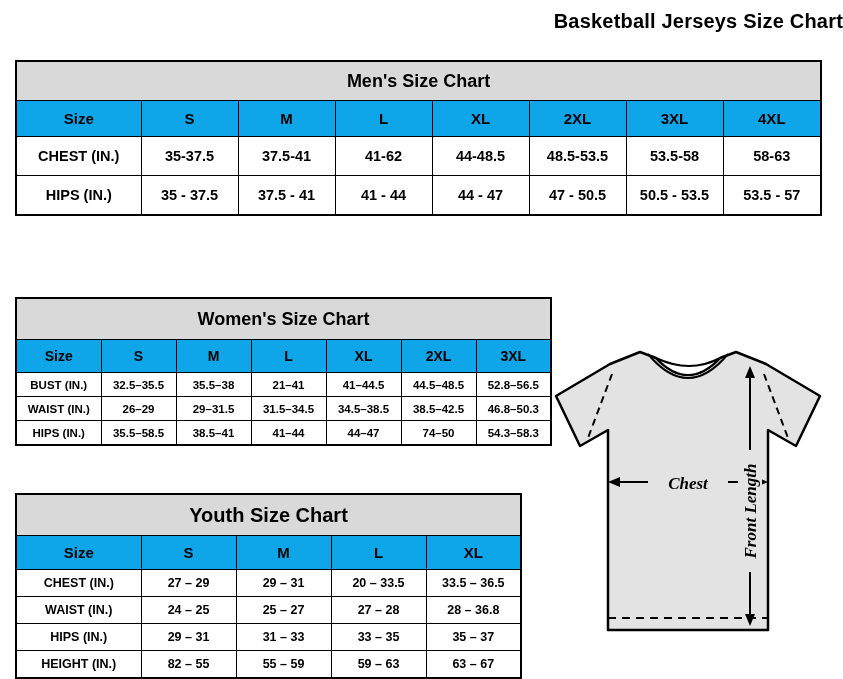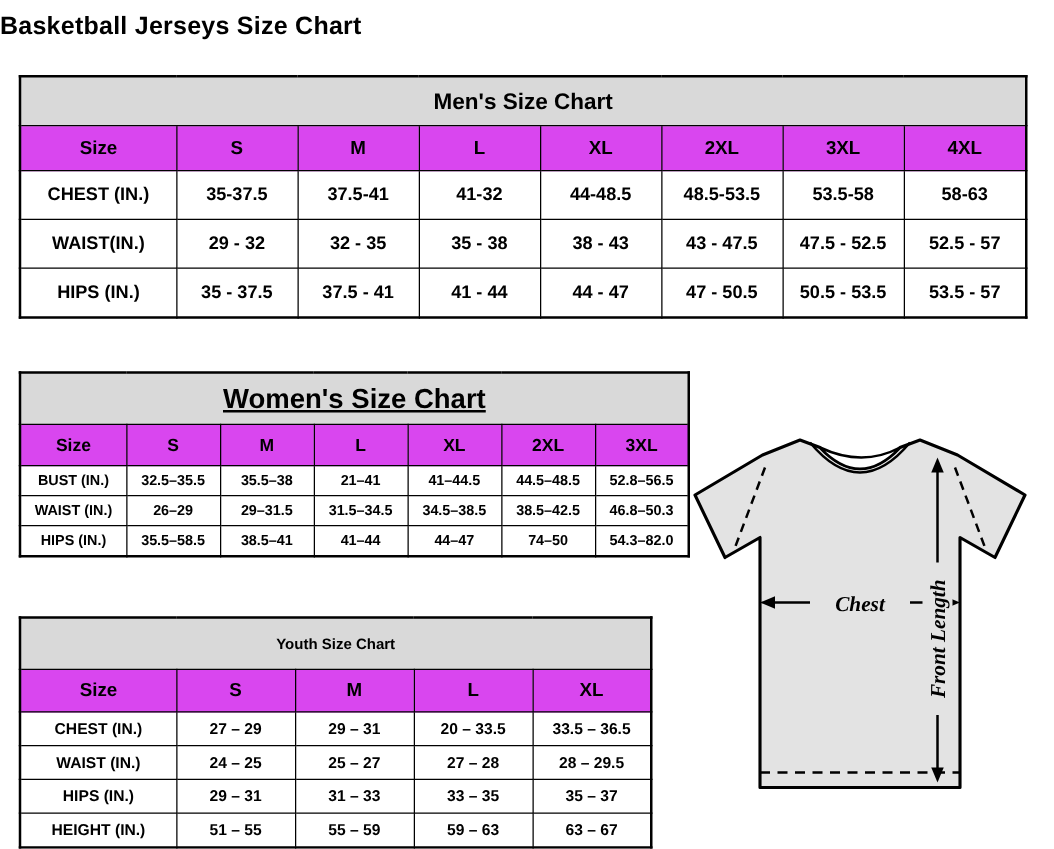--- a/index.html
+++ b/index.html
@@ -9,21 +9,21 @@
   }
   body {
     width: 843px;
     height: 679px;
     font-family: "Liberation Sans", sans-serif;
     color: #000000;
     position: relative;
     overflow: hidden;
   }
   #page-title {
-    text-align: left;
+    text-align: right;
     font-size: 20px;
     font-weight: bold;
     margin: 10px 0 0 0;
     letter-spacing: 0.2px;
   }
   .chart-wrap {
     position: absolute;
   }
   table.size-table {
     border-collapse: collapse;
@@ -38,49 +38,49 @@
     font-weight: bold;
     padding: 0;
   }
   .section-title {
     background: #d9d9d9;
     font-size: 17px;
     font-weight: bold;
     height: 34px;
   }
   .hdr-row td {
-    background: #d946ef;
+    background: #0ea5e9;
     font-size: 15px;
     font-weight: bold;
     height: 34px;
   }
   .row-label {
     text-align: center;
     font-weight: bold;
   }
 
   
   #men-chart { left: 15px; top: 60px; }
   #men-chart table { width: 805px; }
   #men-chart .hdr-row td { height: 35px; font-size: 15px; }
   #men-chart tbody td { height: 38px; font-size: 14.5px; }
   #men-chart .section-title { height: 38px; font-size: 18px; }
 
   
   #women-chart { left: 15px; top: 297px; }
   #women-chart table { width: 535px; }
-  #women-chart .section-title { height: 40px; font-size: 22px; text-decoration: underline; }
+  #women-chart .section-title { height: 40px; font-size: 18px; }
   #women-chart .hdr-row td { height: 32px; font-size: 14px; }
   #women-chart tbody td { height: 23px; font-size: 11.5px; }
   #women-chart tbody td.row-label { font-size: 11.5px; }
 
   
   #youth-chart { left: 15px; top: 493px; }
   #youth-chart table { width: 505px; }
-  #youth-chart .section-title { height: 40px; font-size: 12px; }
+  #youth-chart .section-title { height: 40px; font-size: 20px; }
   #youth-chart .hdr-row td { height: 33px; font-size: 15px; }
   #youth-chart tbody td { height: 26px; font-size: 12.5px; }
 
   
   #shirt-diagram {
     position: absolute;
     left: 540px;
     top: 330px;
     width: 295px;
     height: 330px;
@@ -122,35 +122,25 @@
         <td>L</td>
         <td>XL</td>
         <td>2XL</td>
         <td>3XL</td>
         <td>4XL</td>
       </tr>
       <tr>
         <td class="row-label">CHEST (IN.)</td>
         <td>35-37.5</td>
         <td>37.5-41</td>
-        <td>41-32</td>
+        <td>41-62</td>
         <td>44-48.5</td>
         <td>48.5-53.5</td>
         <td>53.5-58</td>
         <td>58-63</td>
-      </tr>
-      <tr>
-        <td class="row-label">WAIST(IN.)</td>
-        <td>29 - 32</td>
-        <td>32 - 35</td>
-        <td>35 - 38</td>
-        <td>38 - 43</td>
-        <td>43 - 47.5</td>
-        <td>47.5 - 52.5</td>
-        <td>52.5 - 57</td>
       </tr>
       <tr>
         <td class="row-label">HIPS (IN.)</td>
         <td>35 - 37.5</td>
         <td>37.5 - 41</td>
         <td>41 - 44</td>
         <td>44 - 47</td>
         <td>47 - 50.5</td>
         <td>50.5 - 53.5</td>
         <td>53.5 - 57</td>
@@ -201,21 +191,21 @@
         <td>38.5–42.5</td>
         <td>46.8–50.3</td>
       </tr>
       <tr>
         <td class="row-label">HIPS (IN.)</td>
         <td>35.5–58.5</td>
         <td>38.5–41</td>
         <td>41–44</td>
         <td>44–47</td>
         <td>74–50</td>
-        <td>54.3–82.0</td>
+        <td>54.3–58.3</td>
       </tr>
     </tbody>
   </table>
 </div>
 
 <div class="chart-wrap" id="youth-chart">
   <table class="size-table">
     <colgroup>
       <col style="width:125px">
       <col style="width:95px">
@@ -239,32 +229,32 @@
         <td>27 – 29</td>
         <td>29 – 31</td>
         <td>20 – 33.5</td>
         <td>33.5 – 36.5</td>
       </tr>
       <tr>
         <td class="row-label">WAIST (IN.)</td>
         <td>24 – 25</td>
         <td>25 – 27</td>
         <td>27 – 28</td>
-        <td>28 – 29.5</td>
+        <td>28 – 36.8</td>
       </tr>
       <tr>
         <td class="row-label">HIPS (IN.)</td>
         <td>29 – 31</td>
         <td>31 – 33</td>
         <td>33 – 35</td>
         <td>35 – 37</td>
       </tr>
       <tr>
         <td class="row-label">HEIGHT (IN.)</td>
-        <td>51 – 55</td>
+        <td>82 – 55</td>
         <td>55 – 59</td>
         <td>59 – 63</td>
         <td>63 – 67</td>
       </tr>
     </tbody>
   </table>
 </div>
 
 <div id="shirt-diagram">
   <svg width="295" height="330" viewBox="0 0 295 330" xmlns="http://www.w3.org/2000/svg">

